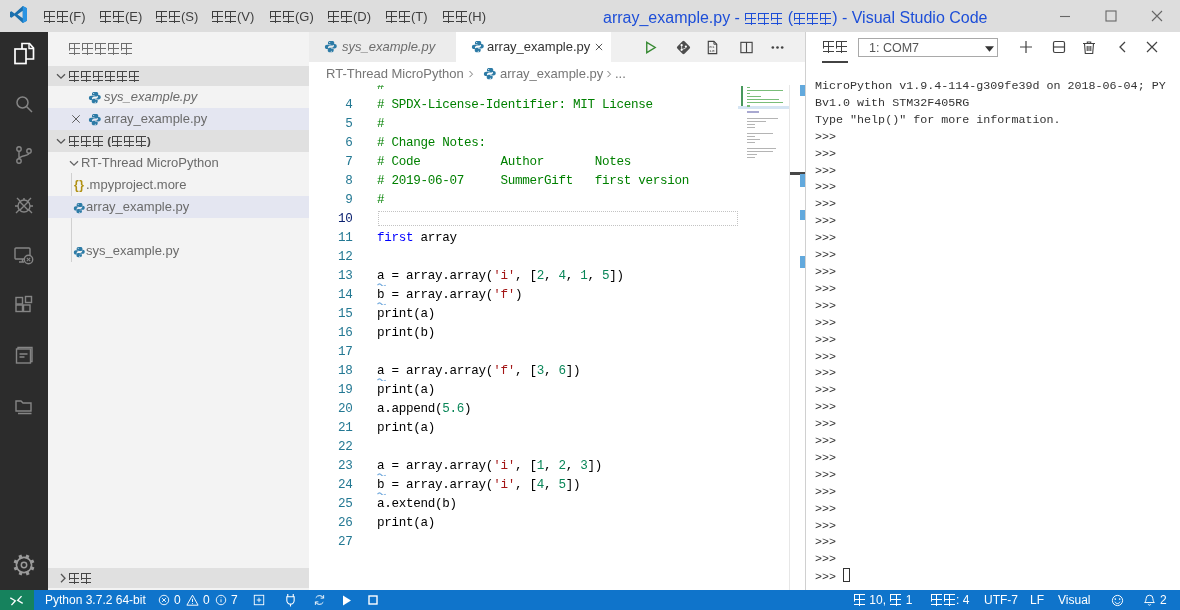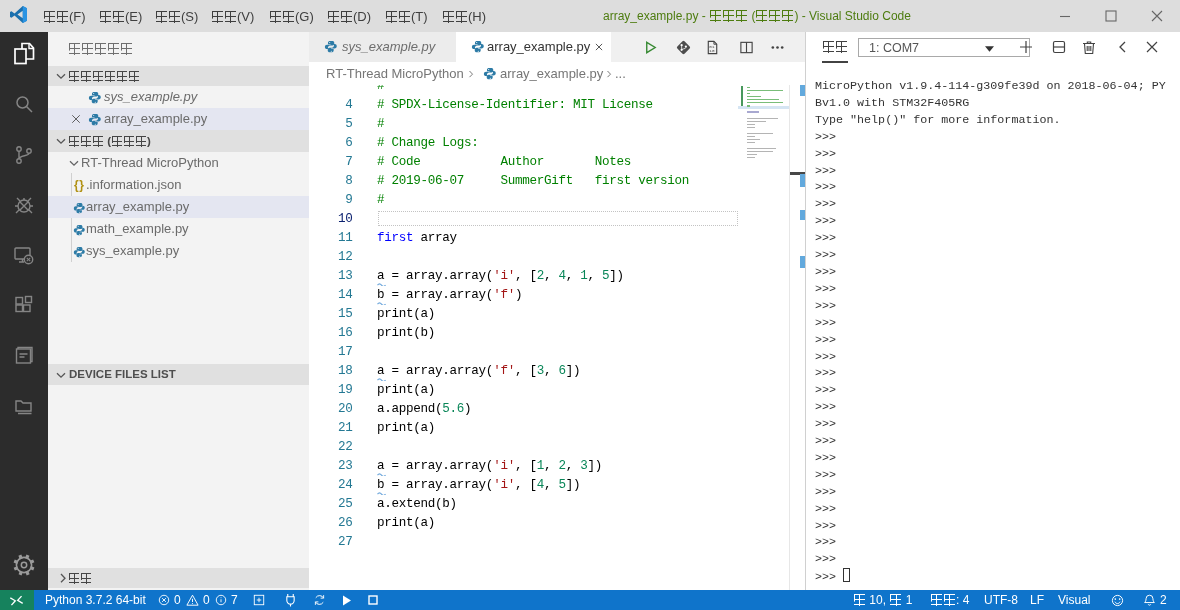--- a/index.html
+++ b/index.html
@@ -7,21 +7,21 @@
 
 .c{display:inline-block;width:11px;height:11.5px;margin:0 1px;vertical-align:-1.5px;
 background-image:linear-gradient(currentColor,currentColor),linear-gradient(currentColor,currentColor),linear-gradient(currentColor,currentColor),linear-gradient(currentColor,currentColor),linear-gradient(currentColor,currentColor);
 background-repeat:no-repeat;
 background-size:100% 1.2px,100% 1.1px,100% 1.2px,1.1px 100%,1.2px 55%;
 background-position:0 0,0 52%,0 100%,52% 0,0 22%;}
 .c.sm{width:10px;height:10.5px}
 
 #titlebar{left:0;top:0;width:1180px;height:32px;background:#dddddd;color:#333}
 #titlebar .menu{position:absolute;top:9px;font-size:13px;color:#3f3f3f}
-#title{position:absolute;top:9px;left:603px;width:296px;font-size:12px;color:#4d7c0f;white-space:nowrap}
+#title{position:absolute;top:9px;left:603px;width:296px;font-size:16px;color:#1d4ed8;white-space:nowrap}
 
 #actbar{left:0;top:32px;width:48px;height:558px;background:#2c2c2c}
 .aicon{position:absolute;left:12px;width:24px;height:24px}
 
 #sidebar{left:48px;top:32px;width:261px;height:558px;background:#f3f3f3;color:#616161}
 .sechead{position:absolute;left:0;width:261px;height:20px;background:#e0e0e0;color:#4e4e4e;font-weight:bold;font-size:11.5px;line-height:20px}
 .row{position:absolute;left:0;width:261px;height:22px;font-size:13px;line-height:22px;color:#6b6b6b;white-space:nowrap}
 .rowsel{background:#e4e6f1}
 
 #editor{left:309px;top:32px;width:496px;height:558px;background:#fff}
@@ -153,45 +153,33 @@
       </div>
  <div class="row" style="top:120px">
         <svg class="abs" style="left:18px;top:3px;color:#646465" width="16" height="16" viewBox="0 0 16 16">
           <use href="#cvd"></use>
         </svg>
         <span style="position:absolute;left:33px">RT-Thread MicroPython</span>
       </div>
  <div class="abs" style="left:22.5px;top:141px;width:1px;height:89px;background:#d0d0d0"></div>
  <div class="row" style="top:142px">
         <span class="abs" style="left:26px;top:0;font-size:12px;font-weight:bold;color:#b09011;letter-spacing:0.5px">{}</span>
-        <span style="position:absolute;left:38px">.information.json</span>
+        <span style="position:absolute;left:38px">.mpyproject.more</span>
       </div>
  <div class="row rowsel" style="top:164px">
         <svg class="abs" style="left:25px;top:5.5px" width="12" height="12" viewBox="0 0 16 16">
           <use href="#py"></use>
         </svg>
         <span style="position:absolute;left:38px">array_example.py</span>
       </div>
- <div class="row" style="top:186px">
-        <svg class="abs" style="left:25px;top:5.5px" width="12" height="12" viewBox="0 0 16 16">
-          <use href="#py"></use>
-        </svg>
-        <span style="position:absolute;left:38px">math_example.py</span>
-      </div>
  <div class="row" style="top:208px">
         <svg class="abs" style="left:25px;top:5.5px" width="12" height="12" viewBox="0 0 16 16">
           <use href="#py"></use>
         </svg>
         <span style="position:absolute;left:38px">sys_example.py</span>
-      </div>
- <div class="sechead" style="top:332px;height:21px;line-height:21px">
-        <svg class="abs" style="left:5px;top:3px;color:#555" width="16" height="16" viewBox="0 0 16 16">
-          <use href="#cvd"></use>
-        </svg>
-        <span style="position:absolute;left:21px;color:#4e4e4e">DEVICE FILES LIST</span>
       </div>
  <div class="sechead" style="top:536px;height:20px">
         <svg class="abs" style="left:7px;top:2px;color:#555" width="16" height="16" viewBox="0 0 16 16">
           <use href="#cvr"></use>
         </svg>
         <span style="position:absolute;left:20px;color:#454545"><i class="c sm"></i><i class="c sm"></i></span>
       </div>
 </div>
 <div class="abs" id="editor">
  <div id="tabs">
@@ -273,21 +261,21 @@
 21
 22
 23
 24
 25
 26
 27</div>
   <div id="code"><span class="cm">#</span>
 <span class="cm"># SPDX-License-Identifier: MIT License</span>
 <span class="cm">#</span>
-<span class="cm"># Change Logs:</span>
+<span class="cm"># Change Notes:</span>
 <span class="cm"># Code           Author       Notes</span>
 <span class="cm"># 2019-06-07     SummerGift   first version</span>
 <span class="cm">#</span>
 
 <span class="kw">first</span> array
 
 a = array.array(<span class="st">'i'</span>, [<span class="nu">2</span>, <span class="nu">4</span>, <span class="nu">1</span>, <span class="nu">5</span>])
 b = array.array(<span class="st">'f'</span>)
 print(a)
 print(b)
@@ -347,21 +335,21 @@
    <div class="abs" style="left:9.5px;top:-1px;width:5.5px;height:12px;background:#62a9dd"></div>
    <div class="abs" style="left:9.5px;top:89px;width:5.5px;height:13px;background:#62a9dd"></div>
    <div class="abs" style="left:9.5px;top:125px;width:5.5px;height:10px;background:#62a9dd"></div>
    <div class="abs" style="left:9.5px;top:171px;width:5.5px;height:12px;background:#62a9dd"></div>
   </div>
  </div>
 </div>
 <div class="abs" id="panel">
  <div class="abs" style="left:16px;top:7px;font-size:13px;color:#424242"><i class="c"></i><i class="c"></i></div>
  <div class="abs" style="left:16px;top:29px;width:26px;height:1.5px;background:#424242"></div>
- <div class="abs" style="left:52px;top:5.5px;width:172px;height:19.5px;border:1px solid #a9a9a9;background:#fff">
+ <div class="abs" style="left:52px;top:5.5px;width:140px;height:19.5px;border:1px solid #a9a9a9;background:#fff">
   <span style="position:absolute;left:10px;top:2px;font-size:12.5px;color:#555">1: COM7</span>
   <svg class="abs" style="left:126px;top:6px" width="9" height="8" viewBox="0 0 10 8">
           <path d="M0 1h10L5 7z" fill="#333"></path>
         </svg>
  </div>
  <svg class="abs" style="left:212px;top:7px" width="16" height="16" viewBox="0 0 16 16" fill="none" stroke="#424242" stroke-width="1.2">
         <path d="M8 2v12M2 8h12"></path>
       </svg>
  <svg class="abs" style="left:245px;top:7px" width="16" height="16" viewBox="0 0 16 16" fill="none" stroke="#424242" stroke-width="1.2">
         <rect x="2.5" y="2.5" width="11" height="11" rx="1.5"></rect>
@@ -442,21 +430,21 @@
         <path d="M13.5 1.5v4h-4M2.5 14.5v-4h4" stroke-width="1.2"></path>
       </svg>
  <svg class="abs" style="left:308px;top:5px" width="10" height="11" viewBox="0 0 10 11">
         <path d="M1 0.5l8 5-8 5z" fill="#fff"></path>
       </svg>
  <svg class="abs" style="left:334px;top:5px" width="10" height="10" viewBox="0 0 10 10" fill="none" stroke="#fff" stroke-width="1.4">
         <rect x="1" y="1" width="8" height="8"></rect>
       </svg>
  <span class="sit" style="left:819px"><i class="c"></i> 10, <i class="c"></i> 1</span>
  <span class="sit" style="left:896px"><i class="c"></i><i class="c"></i>: 4</span>
- <span class="sit" style="left:950px">UTF-8</span>
+ <span class="sit" style="left:950px">UTF-7</span>
  <span class="sit" style="left:996px">LF</span>
  <span class="sit" style="left:1024px">Visual</span>
  <svg class="abs" style="left:1077px;top:3.5px" width="13" height="13" viewBox="0 0 16 16" fill="none" stroke="#fff" stroke-width="1.2">
         <circle cx="8" cy="8" r="6.3"></circle>
         <path d="M5.2 6.3h.2M10.6 6.3h.2" stroke-width="1.9" stroke-linecap="round"></path>
         <path d="M4.8 9.5c.7 1.5 2 2.3 3.2 2.3s2.5-.8 3.2-2.3"></path>
       </svg>
  <svg class="abs" style="left:1109px;top:3.5px" width="13" height="13" viewBox="0 0 16 16" fill="none" stroke="#fff" stroke-width="1.2">
         <path d="M8 1.5a4.2 4.2 0 014.2 4.2c0 3 1.3 4.3 1.8 4.8H2c.5-.5 1.8-1.8 1.8-4.8A4.2 4.2 0 018 1.5z"></path>
         <path d="M6.5 12.7a1.6 1.6 0 003 0"></path>

